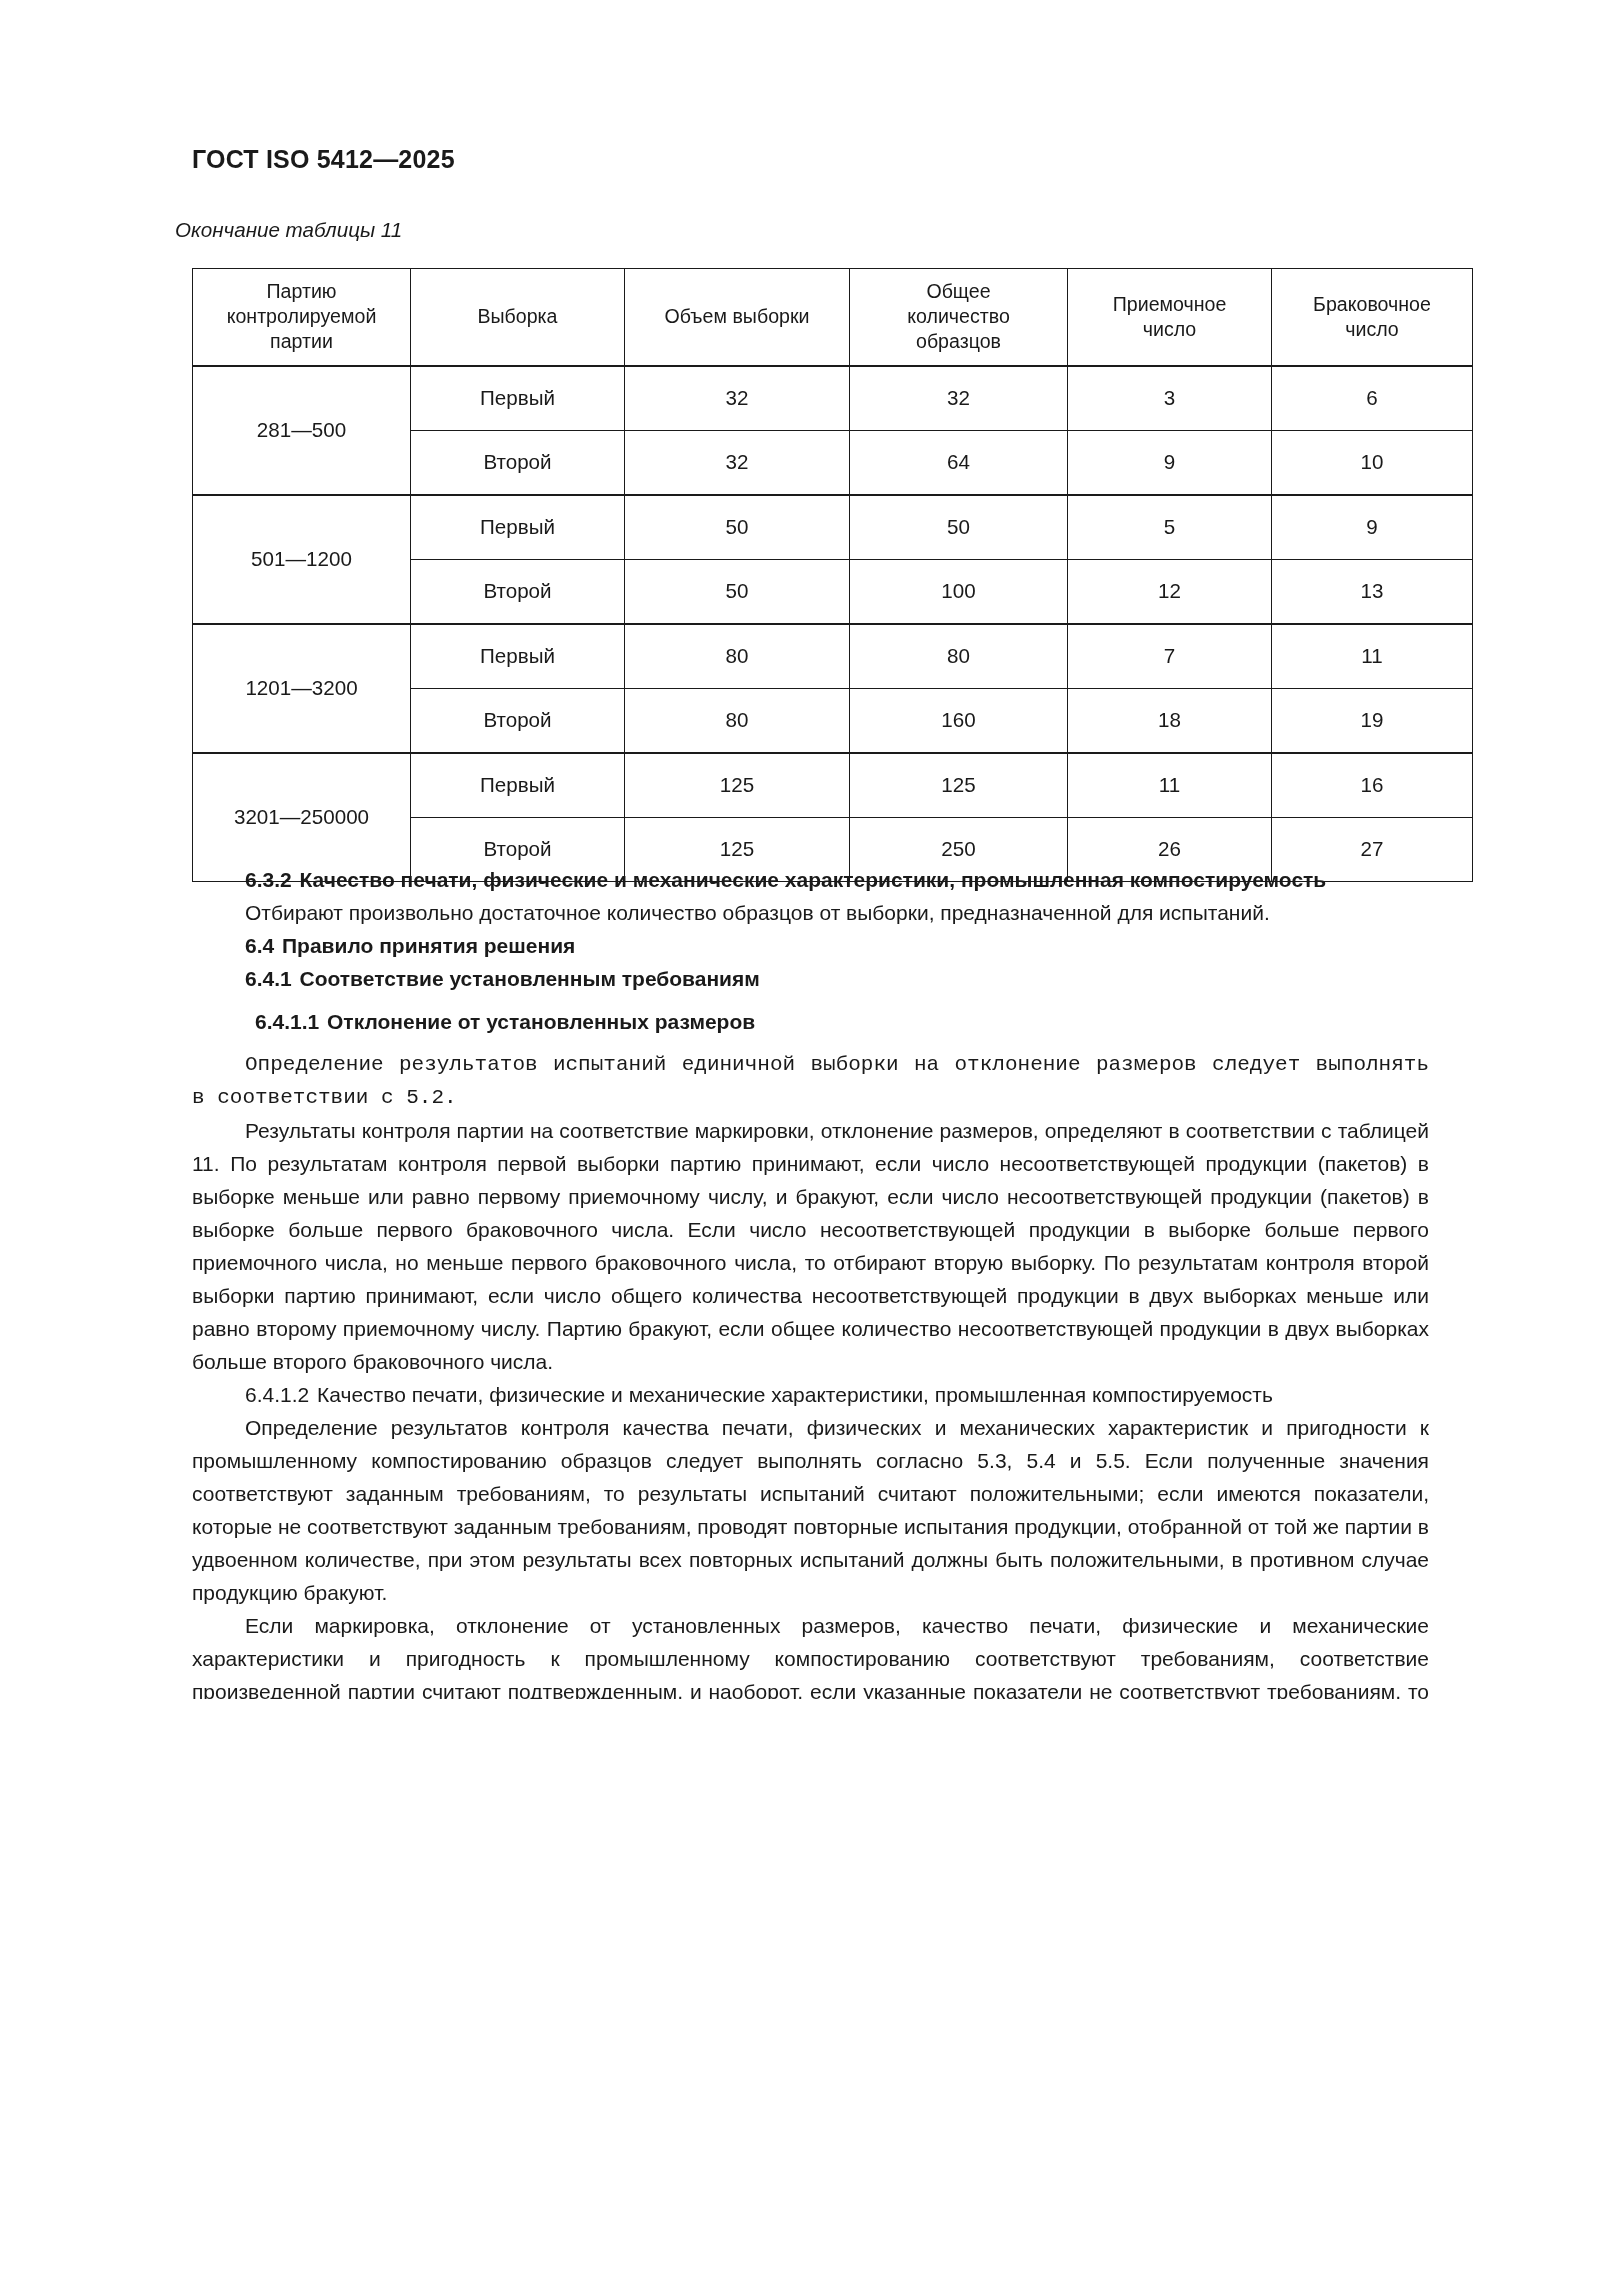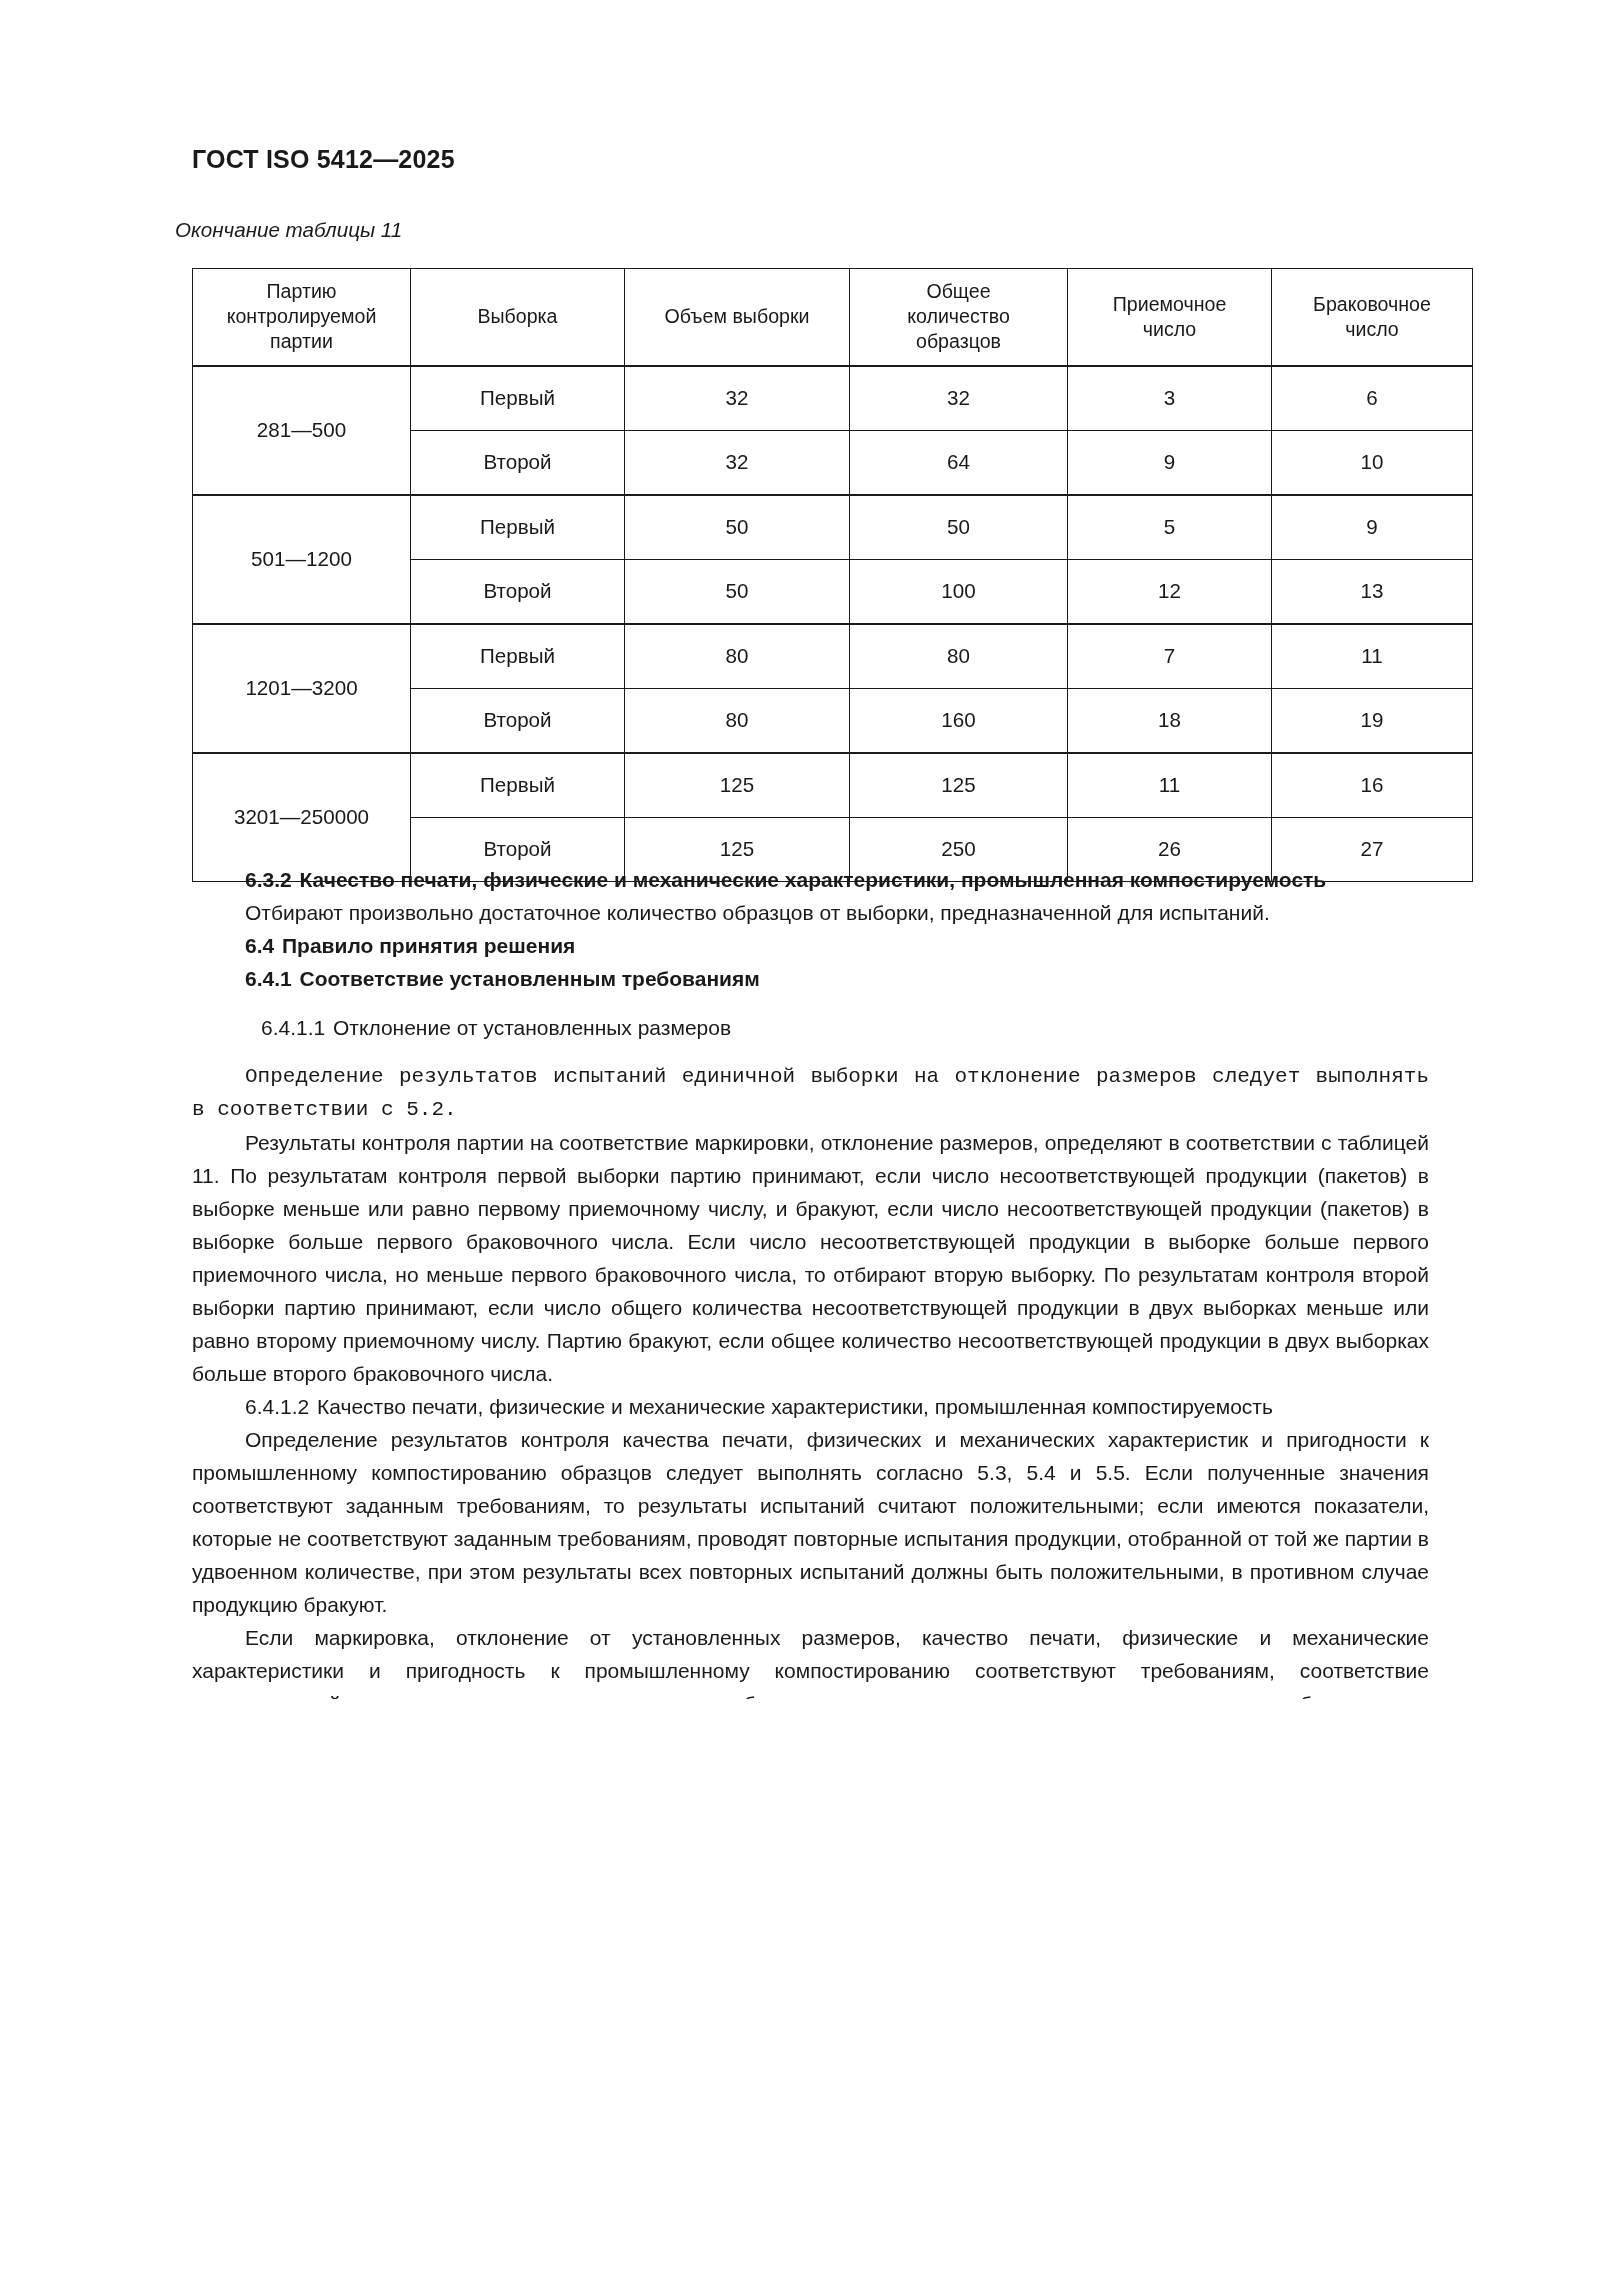--- a/index.html
+++ b/index.html
@@ -246,21 +246,21 @@
     <p class="para" style="margin:0;">Отбирают произвольно достаточное количество образцов от выборки, предназначенной для испытаний.</p>
 
     <p class="heading-indent" style="margin:0;">
       <span>6.4</span><span class="num-sep"></span><span>Правило принятия решения</span>
     </p>
 
     <p class="heading-indent" style="margin:0;">
       <span>6.4.1</span><span class="num-sep"></span><span>Соответствие установленным требованиям</span>
     </p>
 
-    <p class="sub-heading" style="margin:16px;">
+    <p class="sub-heading" style="margin:10px;font-weight:bold;">
       <span>6.4.1.1</span><span class="num-sep"></span><span>Отклонение от установленных размеров</span>
     </p>
 
     <p class="para" style="margin:0;font-family:Liberation Mono, monospace;">Определение результатов испытаний единичной выборки на отклонение размеров следует выполнять в соответствии с 5.2.</p>
 
     <p class="para" style="margin:0;">Результаты контроля партии на соответствие маркировки, отклонение размеров, определяют в соответствии с таблицей 11. По результатам контроля первой выборки партию принимают, если число несоответствующей продукции (пакетов) в выборке меньше или равно первому приемочному числу, и бракуют, если число несоответствующей продукции (пакетов) в выборке больше первого браковочного числа. Если число несоответствующей продукции в выборке больше первого приемочного числа, но меньше первого браковочного числа, то отбирают вторую выборку. По результатам контроля второй выборки партию принимают, если число общего количества несоответствующей продукции в двух выборках меньше или равно второму приемочному числу. Партию бракуют, если общее количество несоответствующей продукции в двух выборках больше второго браковочного числа.</p>
 
     <p class="sub-heading" style="margin:0;">
       <span>6.4.1.2</span><span class="num-sep"></span><span>Качество печати, физические и механические характеристики, промышленная компостируемость</span>
     </p>

